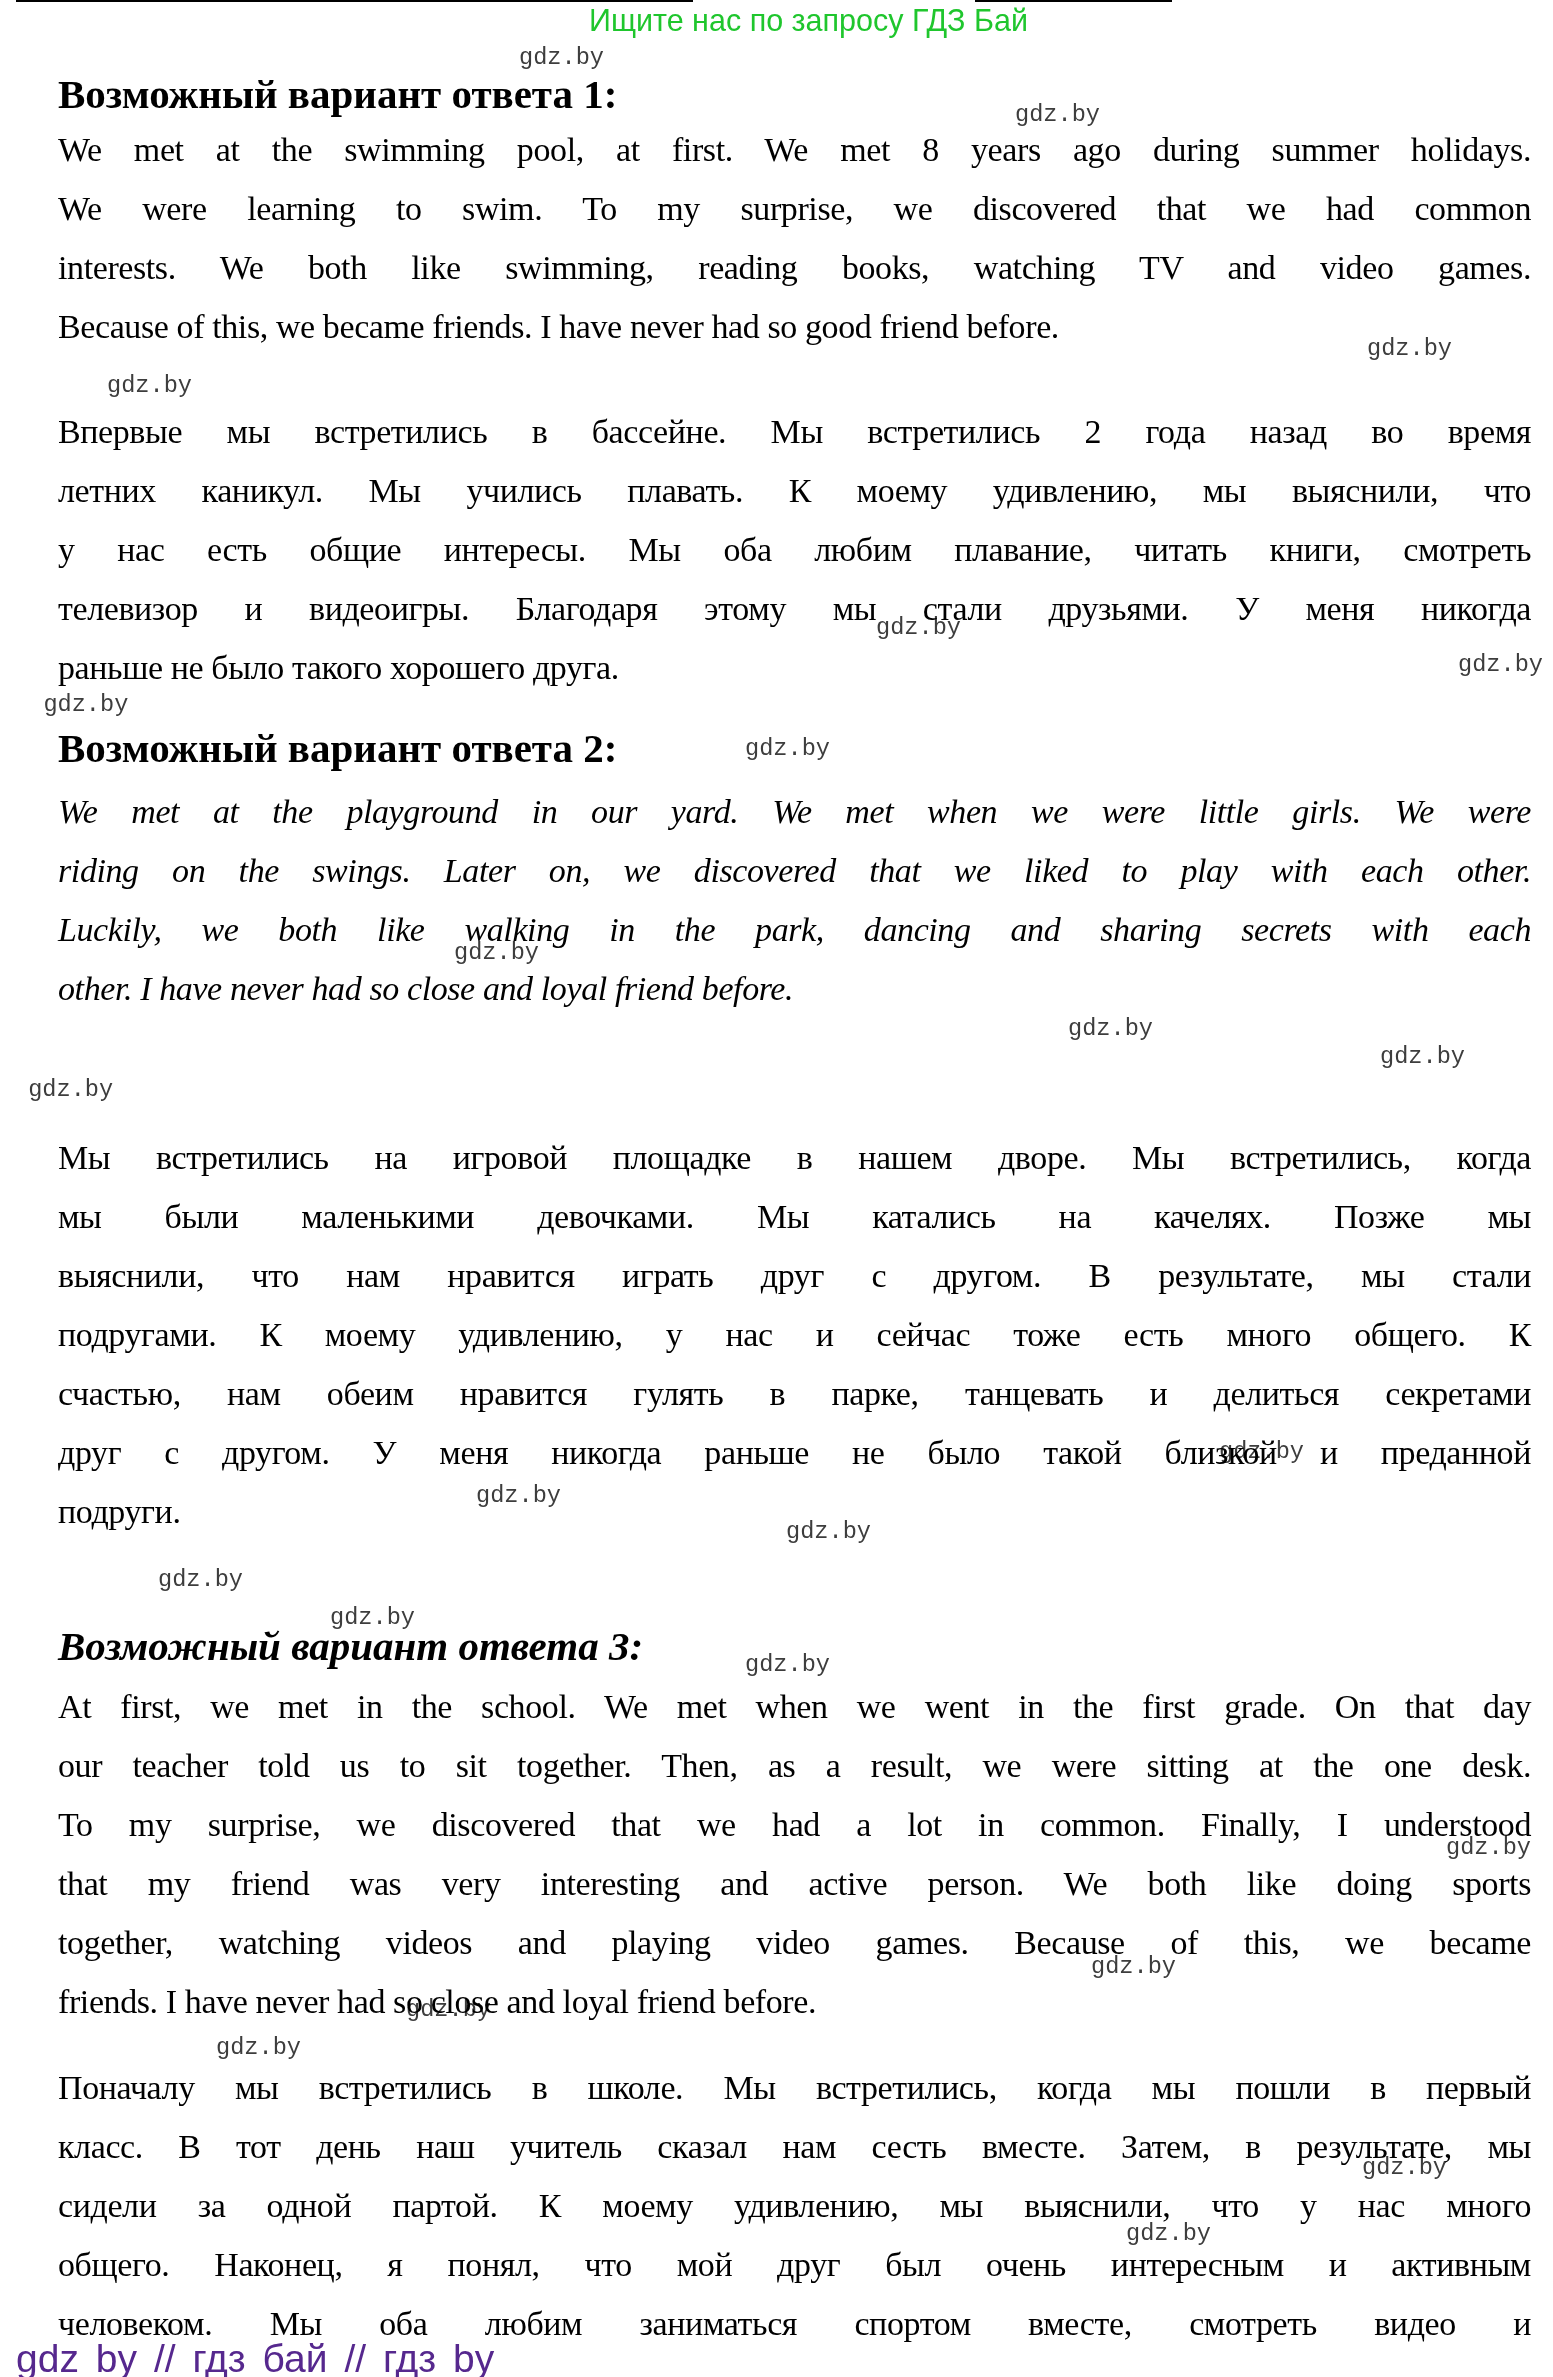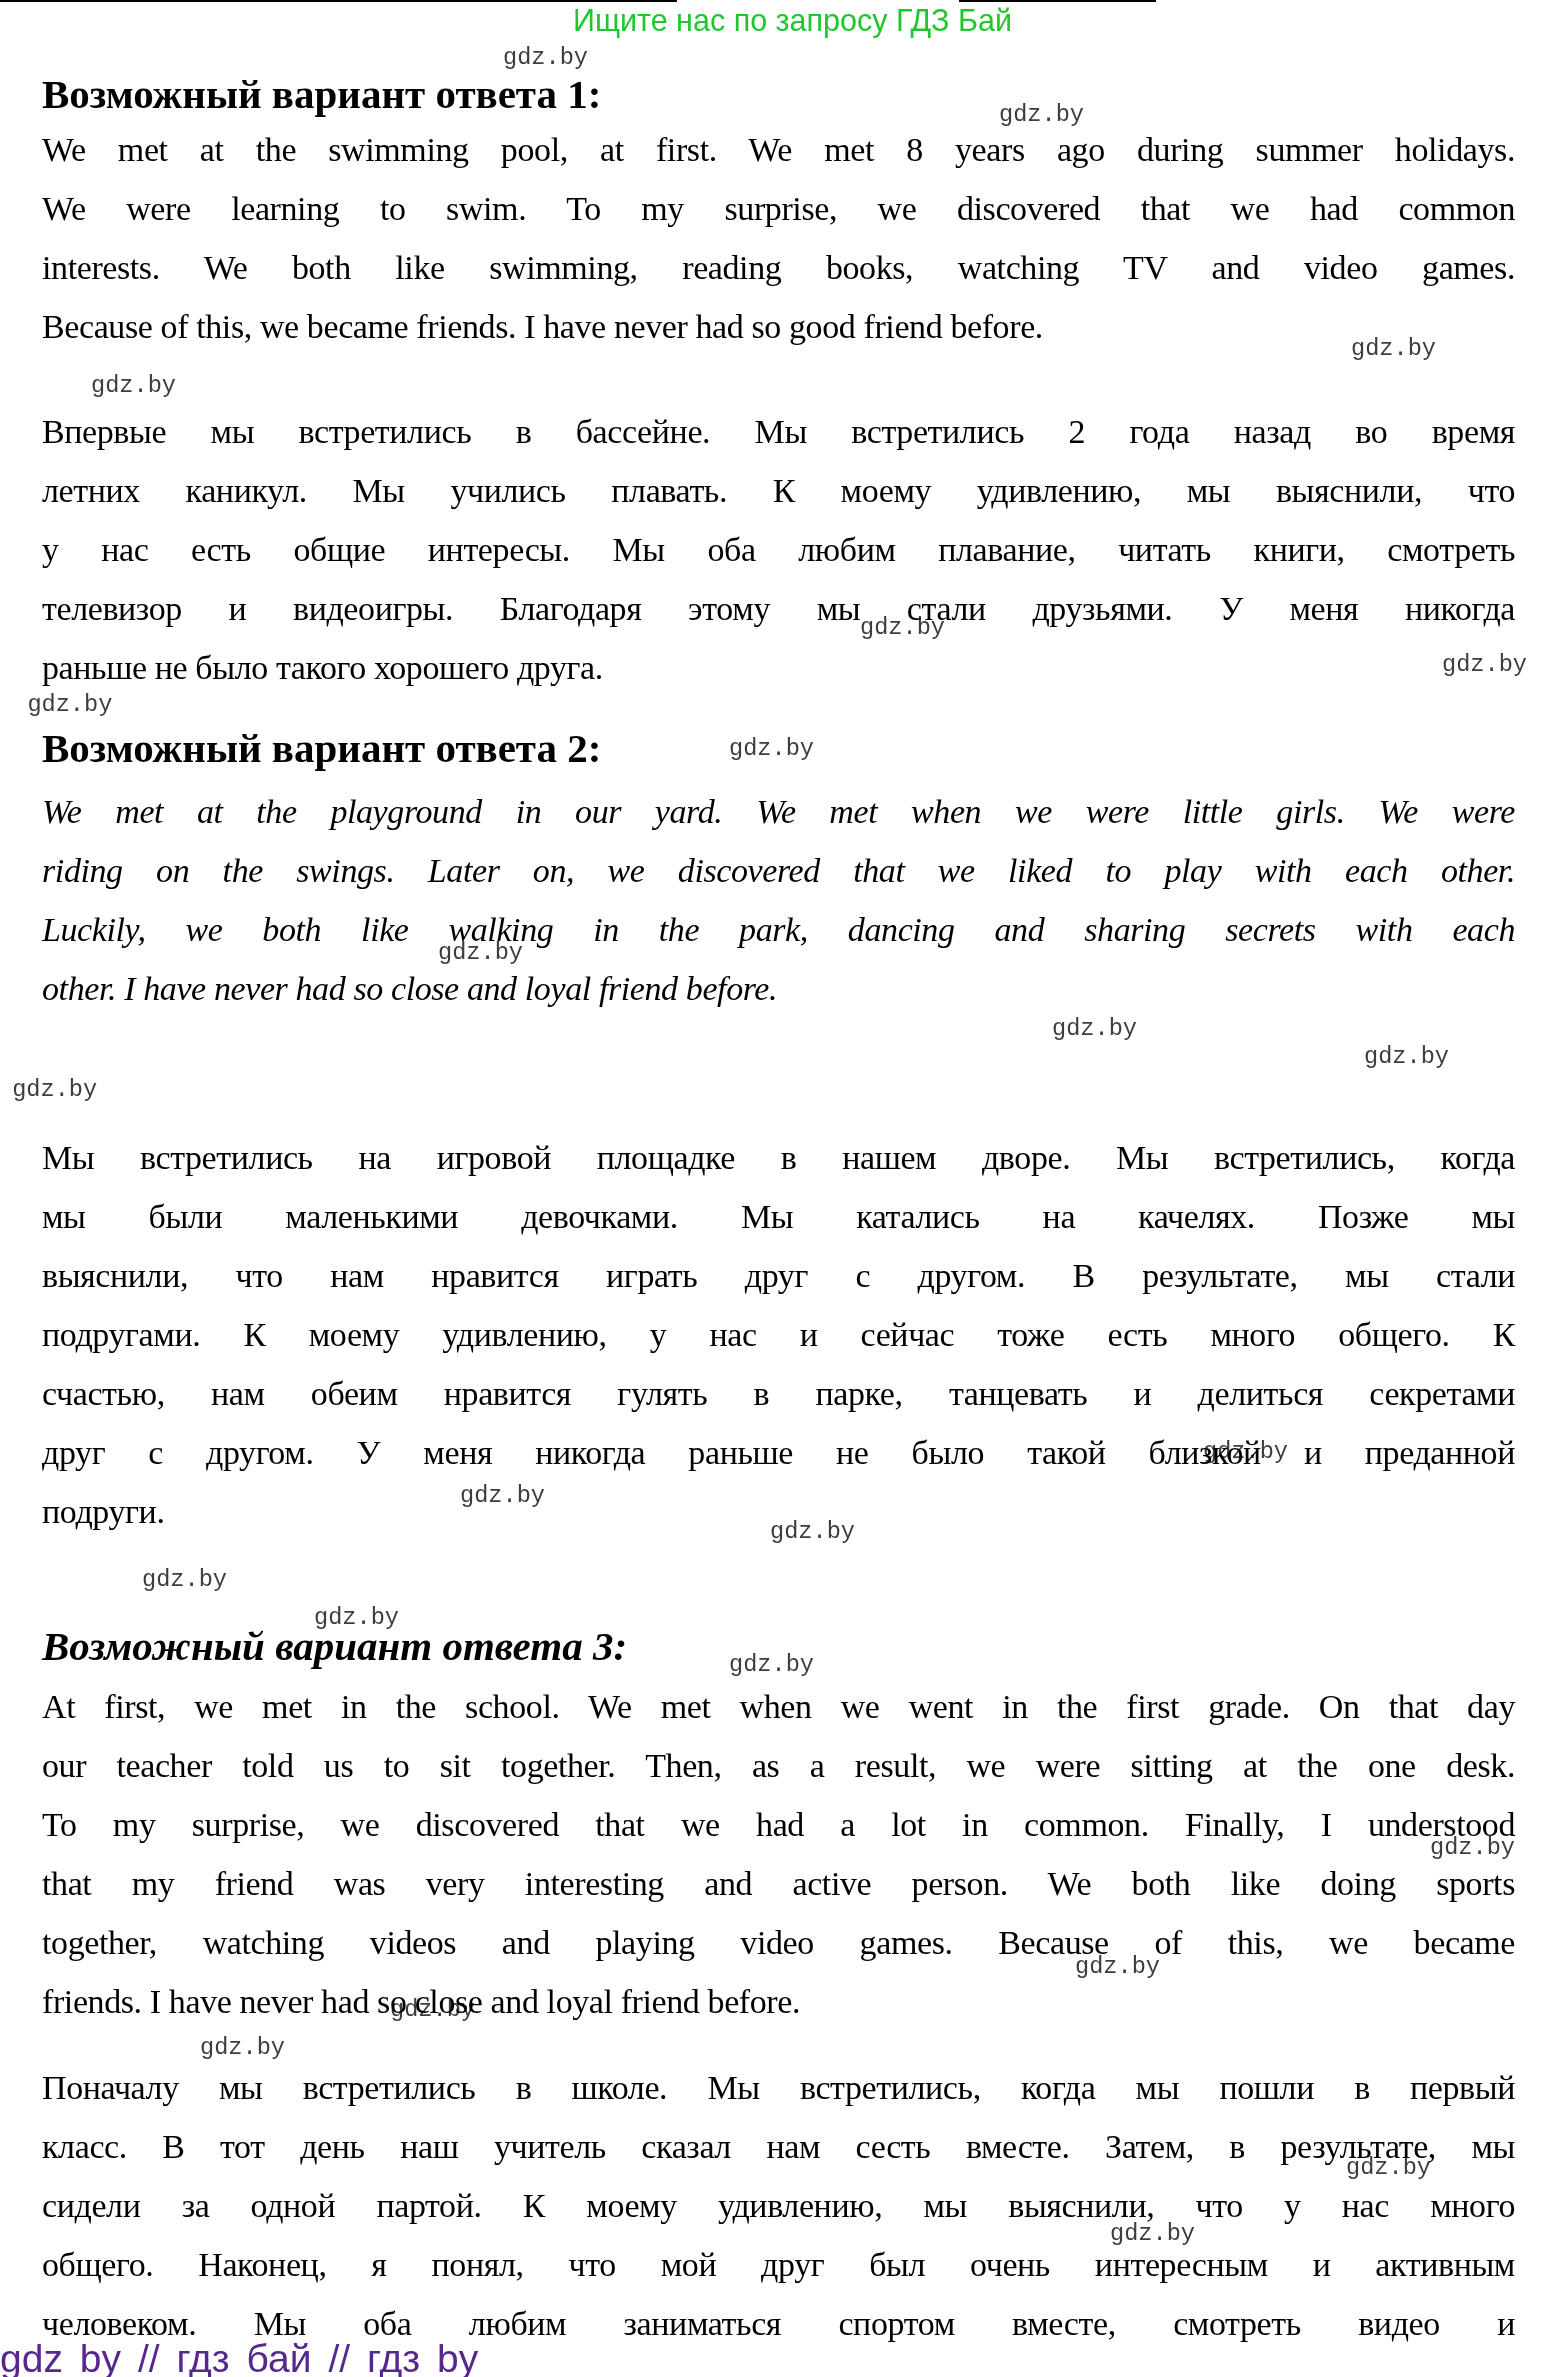--- a/index.html
+++ b/index.html
@@ -1,17 +1,17 @@
 <!DOCTYPE html>
 <html style="font-size:12.2px"><head>
 <meta charset="utf-8">
 <style>
   html,body{margin:0;padding:0;}
   body{width:1553px;height:2377px;background:#ffffff;position:relative;overflow:hidden;}
-  .doc{position:absolute;inset:0;}
+  .doc{position:absolute;inset:0;margin-left:16px;}
   .edge{position:absolute;top:0;height:2.3px;background:#000;}
   .edge-a{left:0;width:677px;}
   .edge-b{left:959px;width:197px;}
   .green-header{position:absolute;left:573px;top:1.5px;font-family:"Liberation Sans",sans-serif;
     font-size:30.5px;line-height:37px;color:#1fc62d;white-space:nowrap;}
   .h{position:absolute;left:42px;margin:0;font-family:"Liberation Serif",serif;font-weight:bold;
     font-size:41px;line-height:49px;color:#000;white-space:nowrap;}
   .h-1{top:70px;}
   .h-2{top:724px;}
   .h-3{top:1622px;font-style:italic;}

